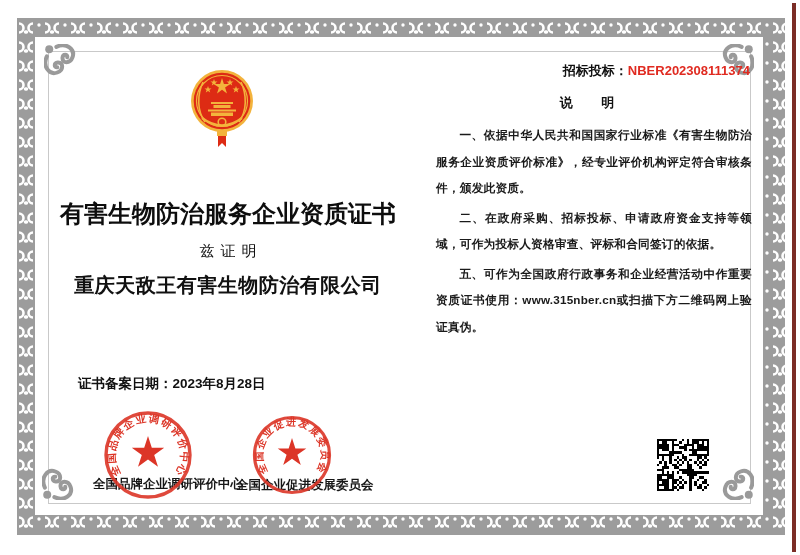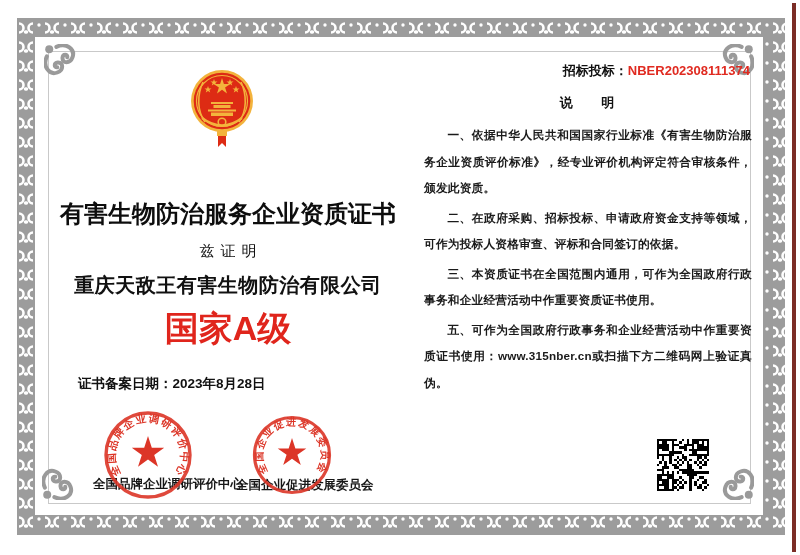--- a/index.html
+++ b/index.html
@@ -27,21 +27,21 @@
   
   .seal{position:absolute;z-index:3;}
   .seal-label{position:absolute;z-index:2;font-size:12.5px;font-weight:700;white-space:nowrap;color:#161616;}
   
   .certnum{position:absolute;left:424px;top:62px;width:326px;text-align:right;
            font-size:13px;font-weight:700;white-space:nowrap;}
   .certnum .num{color:#e02a20;}
   .notes-heading{position:absolute;left:424px;top:94px;width:326px;text-align:center;
                  font-size:13px;font-weight:700;letter-spacing:2.2em;padding-left:2.2em;box-sizing:border-box;}
   .notes{position:absolute;left:424px;top:122px;width:328px;}
-  .notes p{margin:0 0 3px 0;text-indent:2em;text-align:justify;font-size:11.7px;
+  .notes p{margin:0 0 3px 12px;text-indent:2em;text-align:justify;font-size:11.7px;
            font-weight:700;line-height:26.5px;color:#1a1a1a;letter-spacing:0.2px;}
   
   .qr{position:absolute;left:654px;top:436px;width:58px;height:58px;background:#fff;
       padding:3px;box-sizing:border-box;}
   .qr-grid{display:grid;grid-template-columns:repeat(21,1fr);grid-template-rows:repeat(21,1fr);
            width:52px;height:52px;}
   
   .edge-line{position:absolute;left:792px;top:3px;width:4px;height:549px;background:#7b2d26;}
 </style>
 </head>
@@ -99,21 +99,20 @@
     <rect x="22" y="51.5" width="22" height="3.5" fill="#f3b33c"></rect>
     <circle cx="33" cy="61" r="3.8" fill="none" stroke="#f3b33c" stroke-width="1.6"></circle>
     <path d="M13,57 Q33,72 53,57" fill="none" stroke="#f3b33c" stroke-width="2.2"></path>
     <rect x="28" y="70" width="10" height="5" fill="#f3b33c"></rect>
     <polygon fill="#dd2b14" points="29,75 37,75 37,86 33,82 29,86"></polygon>
   </svg>
 
   <div class="cert-title">有害生物防治服务企业资质证书</div>
   <div class="certify">兹证明</div>
   <div class="company">重庆天敌王有害生物防治有限公司</div>
-  <div class="grade">国家A级</div>
   <div class="dateline" style="top:375px">
     <span>证书备案日期：</span><span>2023年8月28日</span>
   </div>
 
   <div class="seal-label" style="left:93px;top:476px">全国品牌企业调研评价中心</div>
   <div class="seal-label" style="left:236px;top:477px">全国企业促进发展委员会</div>
 
   <svg class="seal" style="left:101px;top:408px" width="94" height="94" viewBox="0 0 94 94">
     <defs>
         <path id="arc1" d="M20,66 A33,33 0 1 1 74,66" fill="none"></path>
@@ -135,21 +134,20 @@
     </text>
   </svg>
 
   <div class="certnum">
     <span>招标投标：</span><span class="num">NBER202308111374</span>
   </div>
   <div class="notes-heading">说明</div>
   <div class="notes">
     <p>一、依据中华人民共和国国家行业标准《有害生物防治服务企业资质评价标准》，经专业评价机构评定符合审核条件，颁发此资质。</p>
     <p>二、在政府采购、招标投标、申请政府资金支持等领域，可作为投标人资格审查、评标和合同签订的依据。</p>
-    <p>三、本资质证书在全国范围内通用，可作为全国政府行政事务和企业经营活动中作重要资质证书使用。</p>
     <p>五、可作为全国政府行政事务和企业经营活动中作重要资质证书使用：www.315nber.cn或扫描下方二维码网上验证真伪。</p>
   </div>
 
   <div class="qr">
     <div class="qr-grid">
         <div style="background: rgb(0, 0, 0);"></div>
         <div style="background: rgb(0, 0, 0);"></div>
         <div style="background: rgb(0, 0, 0);"></div>
         <div style="background: rgb(0, 0, 0);"></div>
         <div style="background: rgb(0, 0, 0);"></div>

